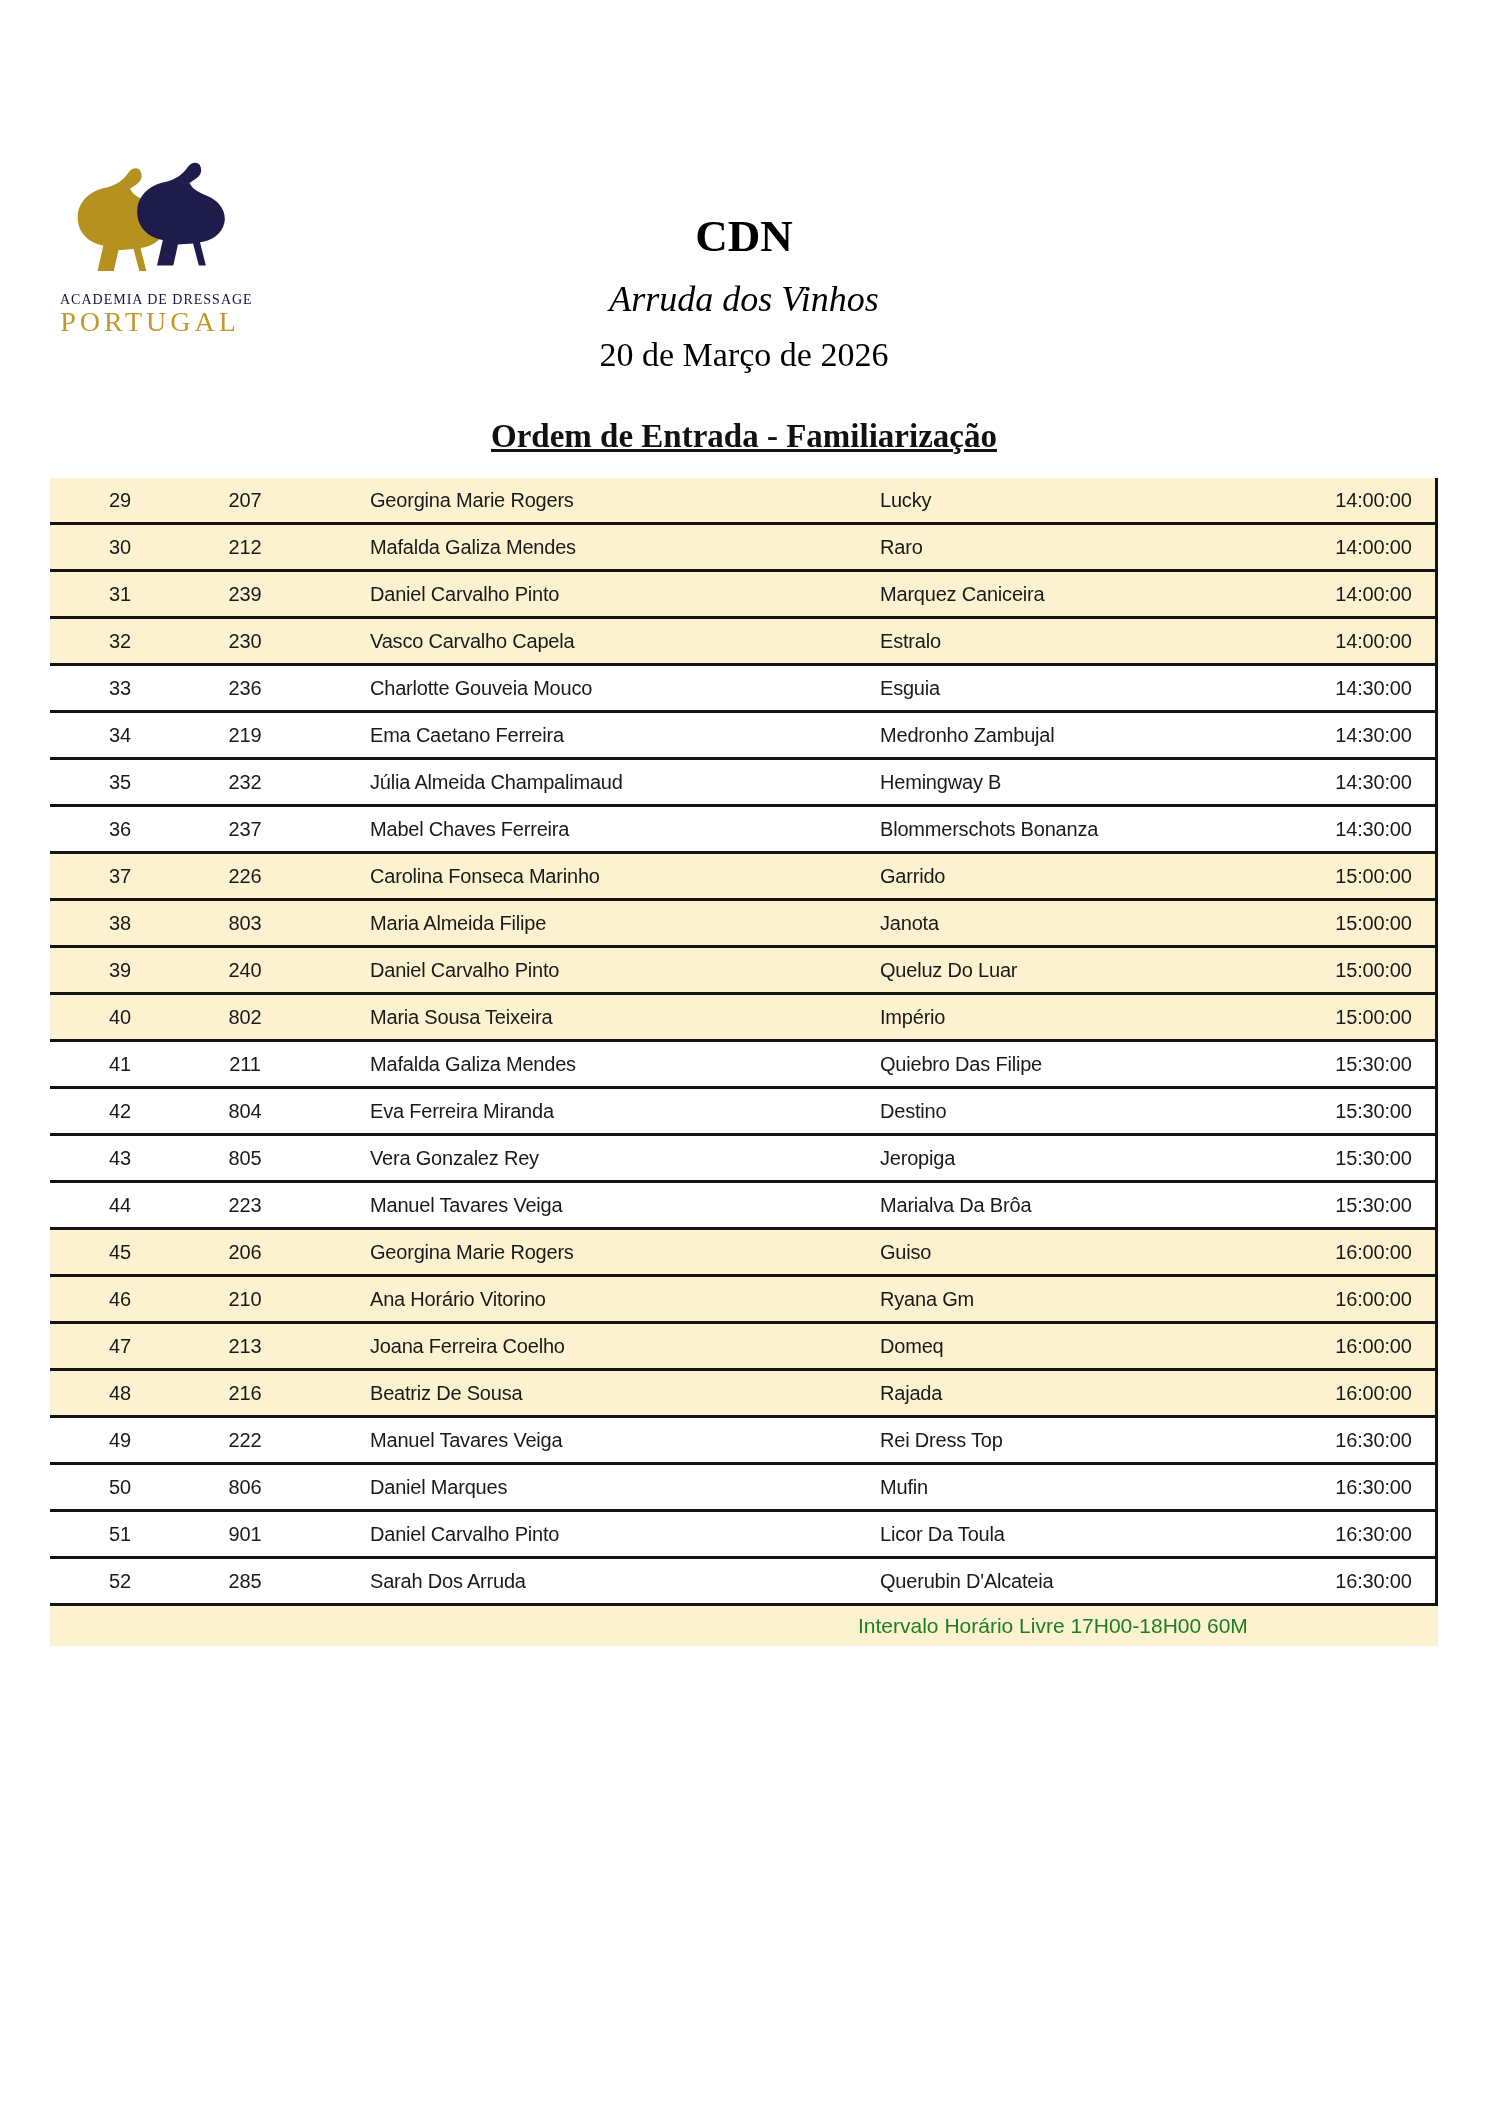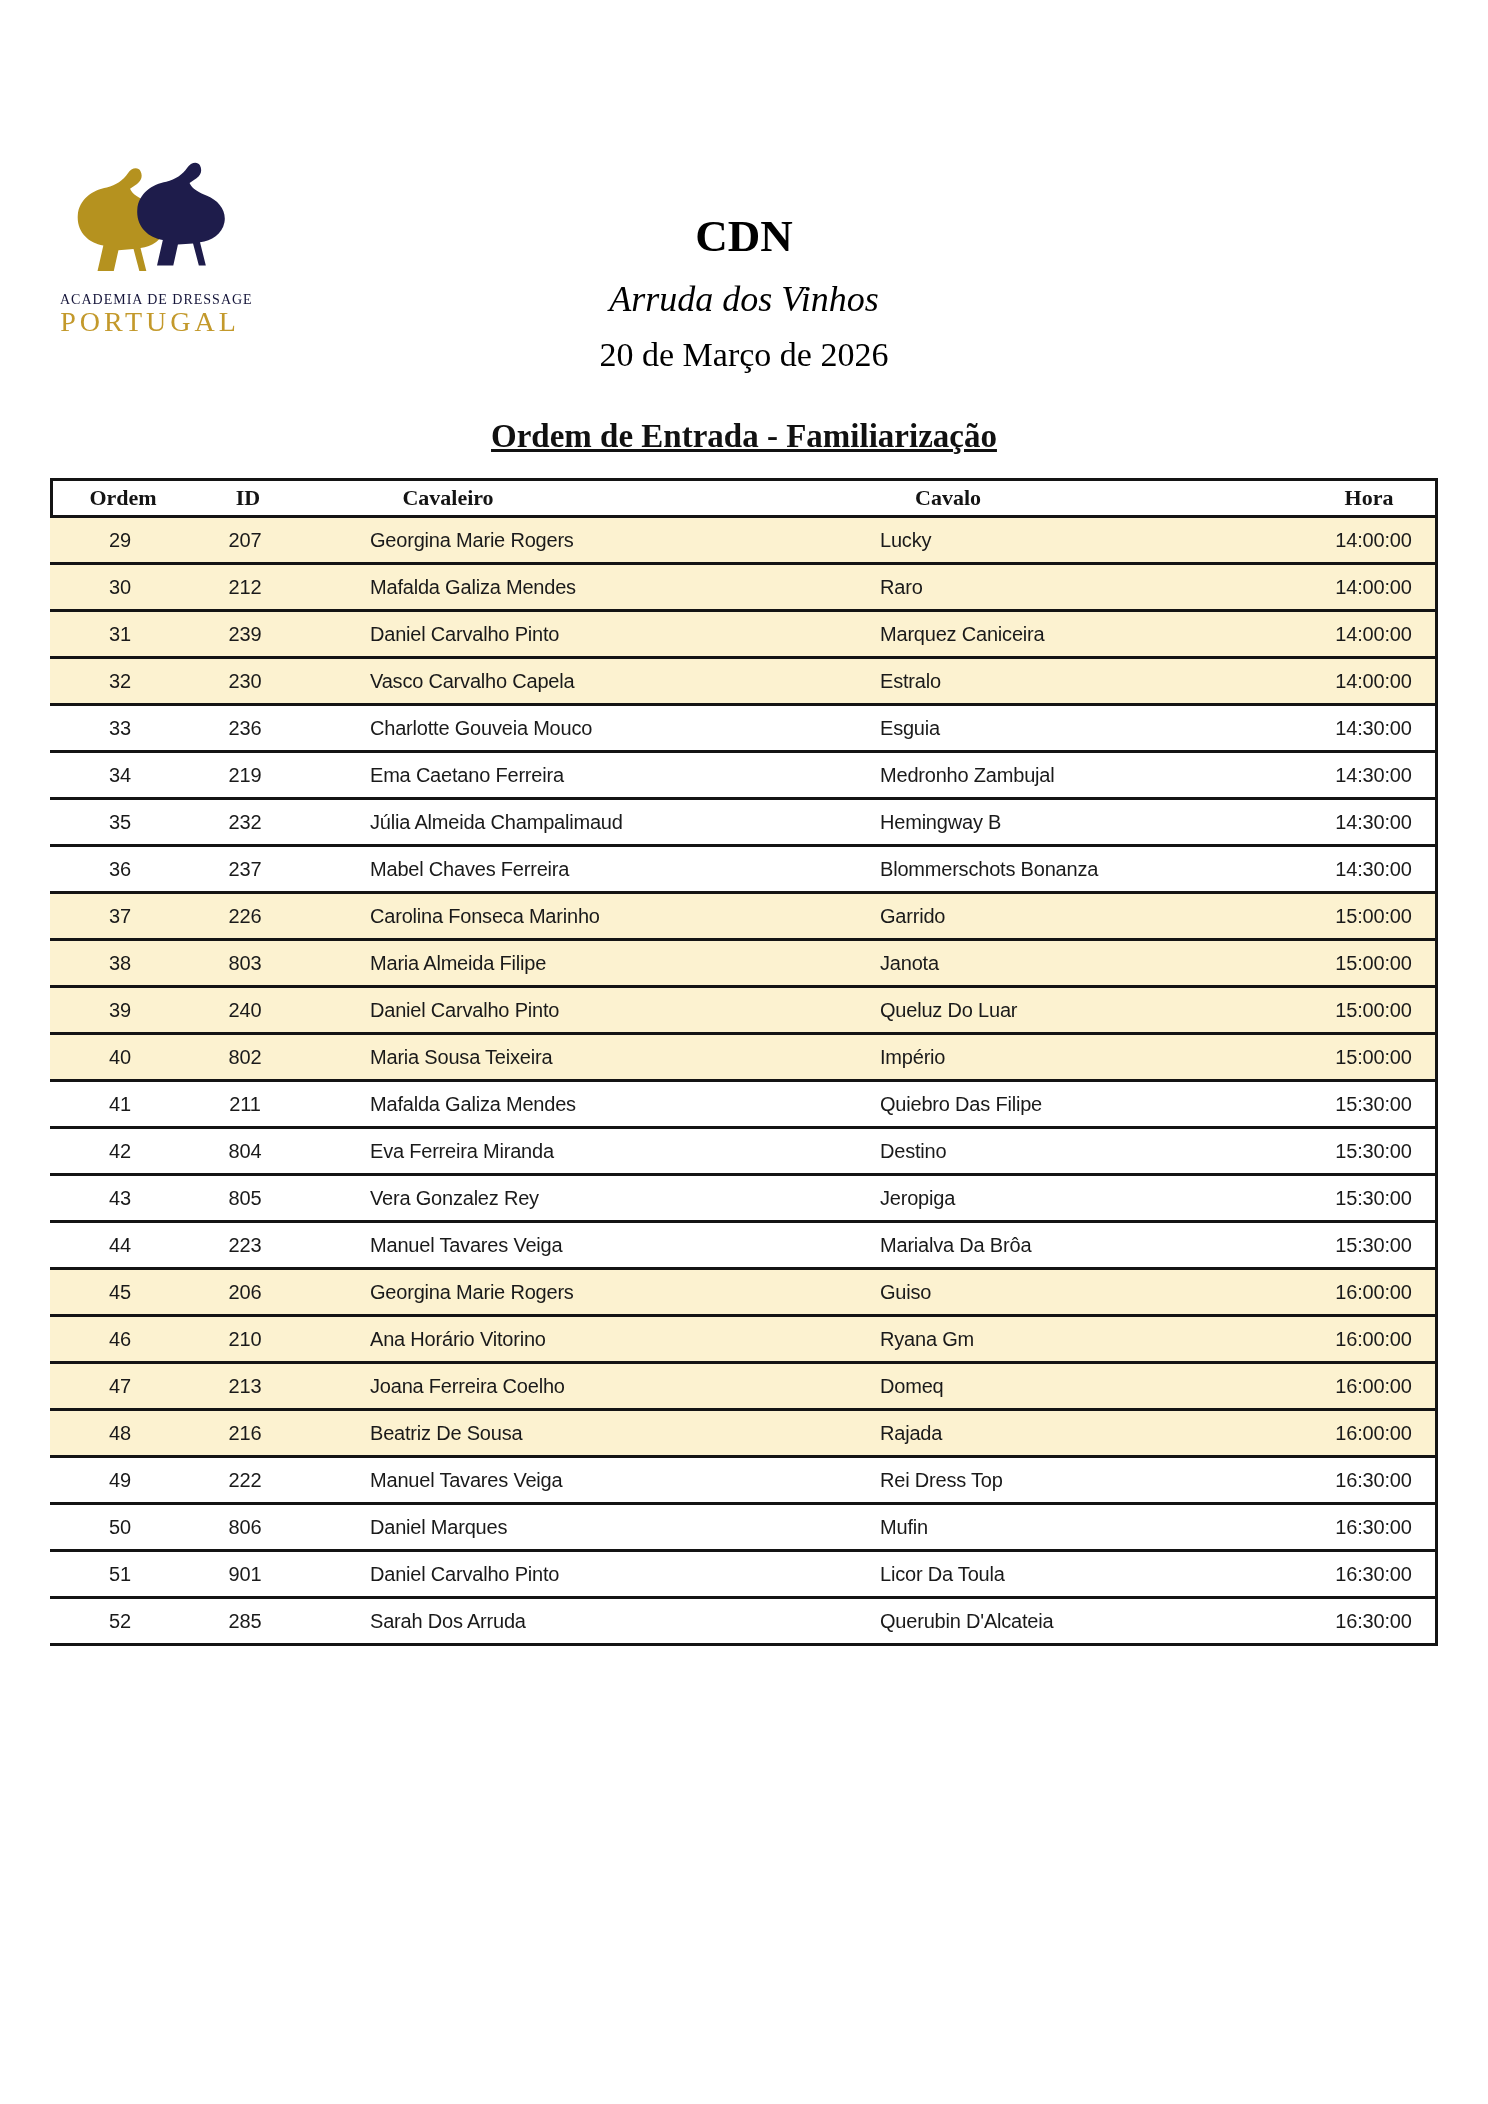--- a/index.html
+++ b/index.html
@@ -69,27 +69,20 @@
 
   <div class="head">
     <div class="title">CDN</div>
     <div class="subtitle">Arruda dos Vinhos</div>
     <div class="date">20 de Março de 2026</div>
   </div>
 
   <div class="section-title">Ordem de Entrada - Familiarização</div>
 
   <div class="tbl">
-    <div class="thead">
-      <div class="hc hc-ordem">Ordem</div>
-      <div class="hc hc-id">ID</div>
-      <div class="hc hc-cavaleiro">Cavaleiro</div>
-      <div class="hc hc-cavalo">Cavalo</div>
-      <div class="hc hc-hora">Hora</div>
-    </div>
     <div class="tbody" id="tbody">
         <div class="row shaded">
     <div class="c-ordem">29</div>
     <div class="c-id">207</div>
     <div class="c-cavaleiro">Georgina Marie Rogers</div>
     <div class="c-cavalo">Lucky</div>
     <div class="c-hora">14:00:00</div>
   </div>
         <div class="row shaded">
     <div class="c-ordem">30</div>
@@ -246,15 +239,18 @@
     <div class="c-hora">16:30:00</div>
   </div>
         <div class="row">
     <div class="c-ordem">52</div>
     <div class="c-id">285</div>
     <div class="c-cavaleiro">Sarah Dos Arruda</div>
     <div class="c-cavalo">Querubin D'Alcateia</div>
     <div class="c-hora">16:30:00</div>
   </div>
       </div>
+    <div class="tfoot">
+      <div class="footer-note">Intervalo Horário Livre 17H00-18H00 60M</div>
+    </div>
   </div>
 
 </div>
 
 </body></html>

